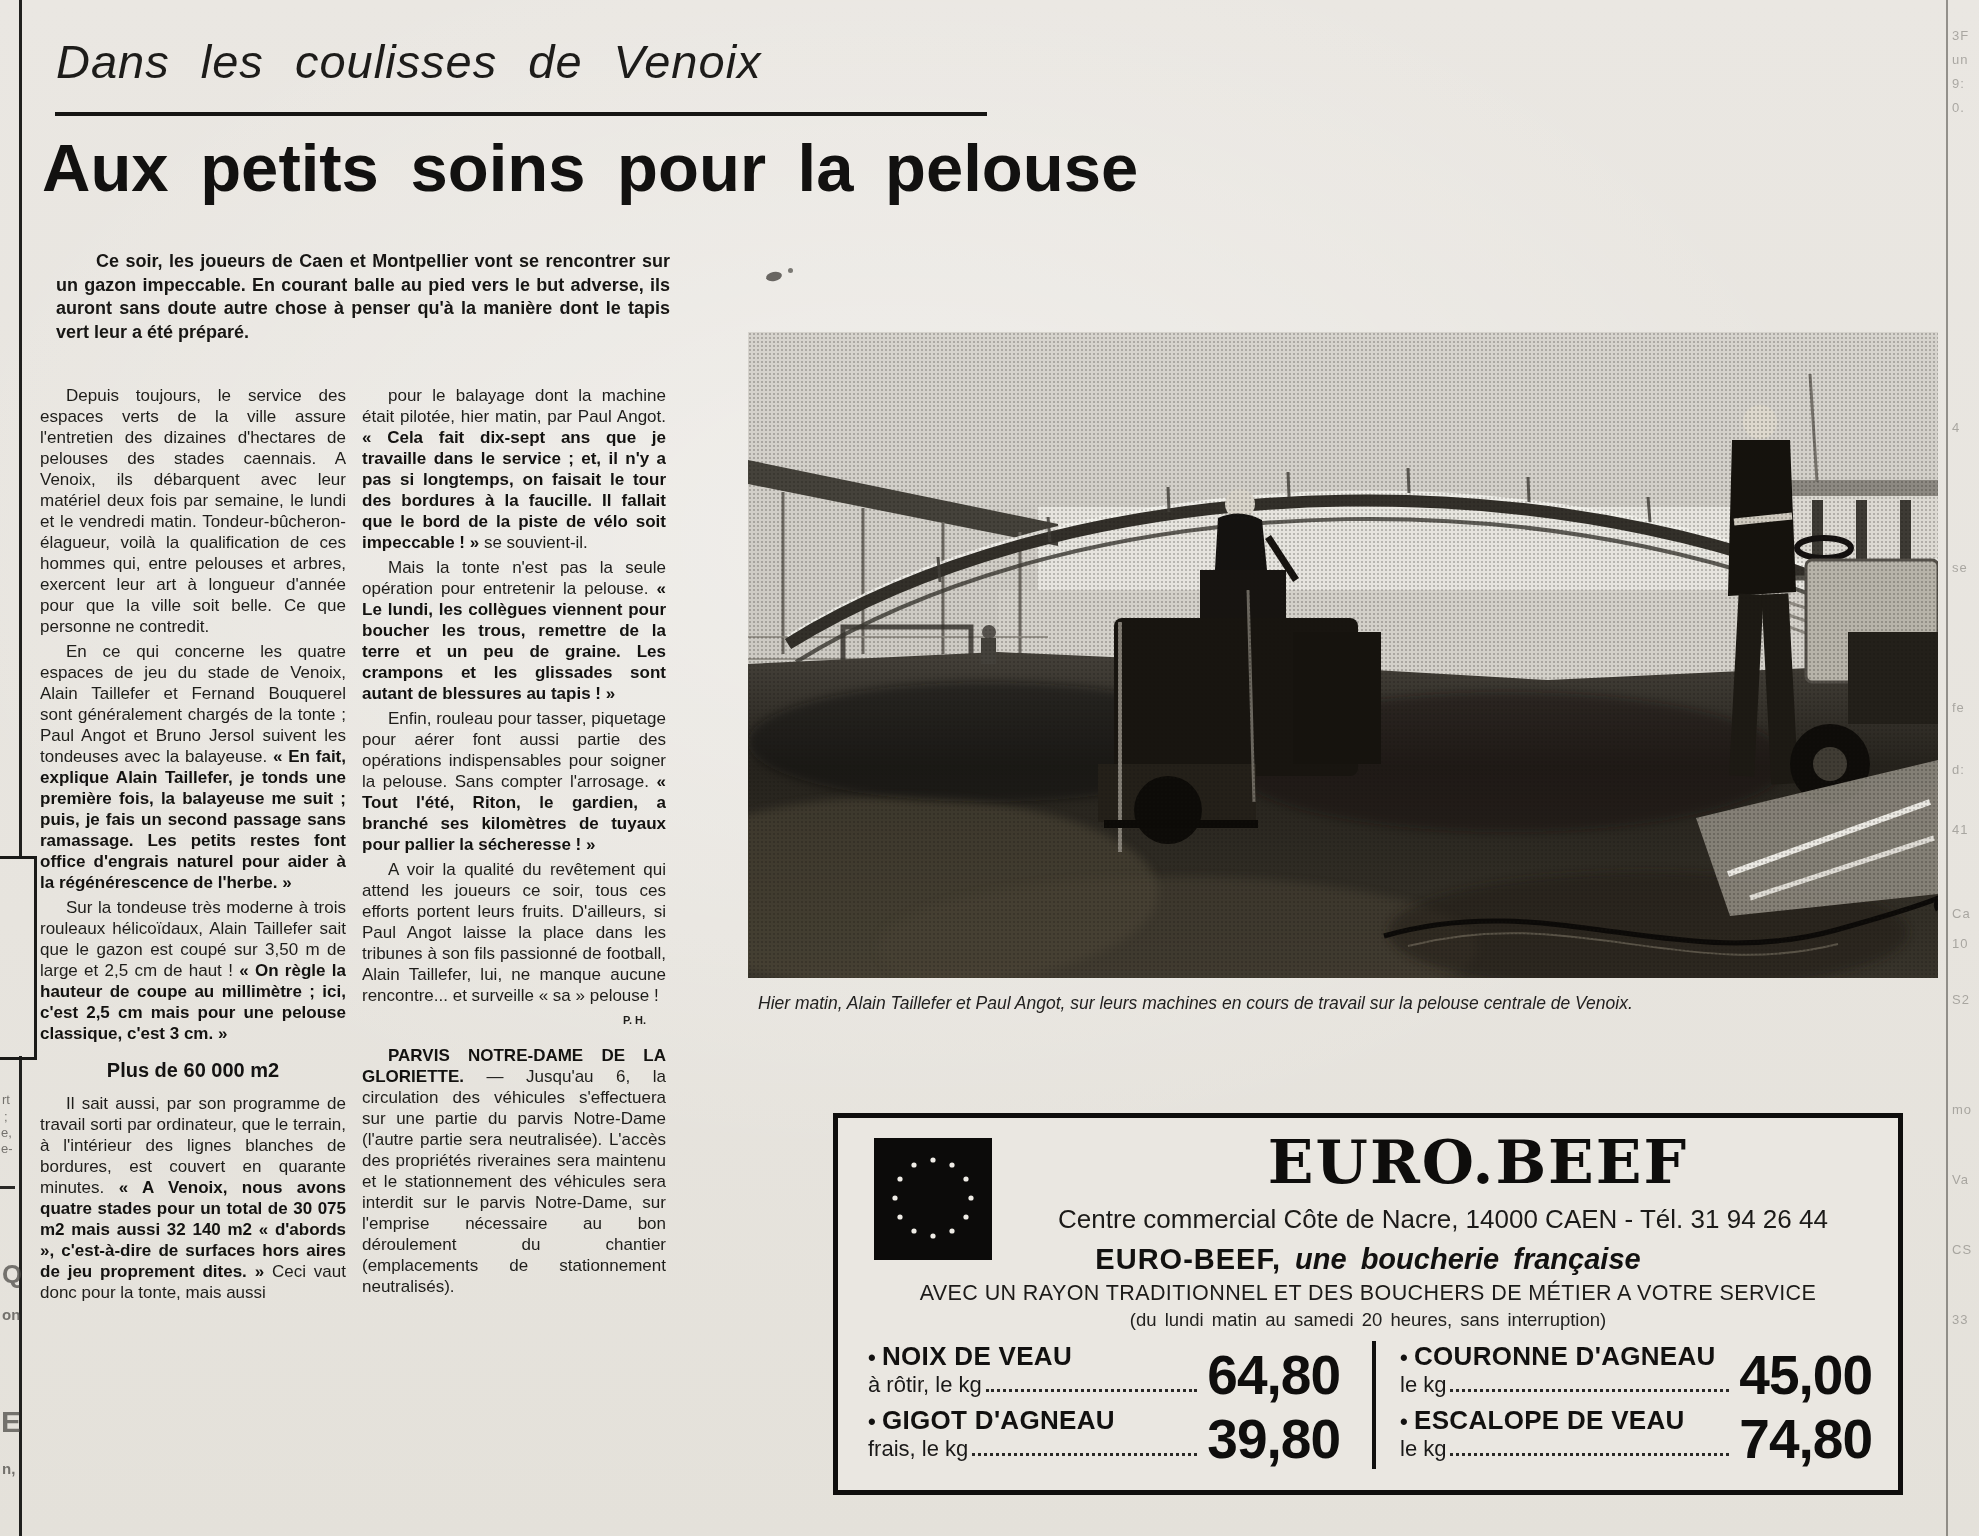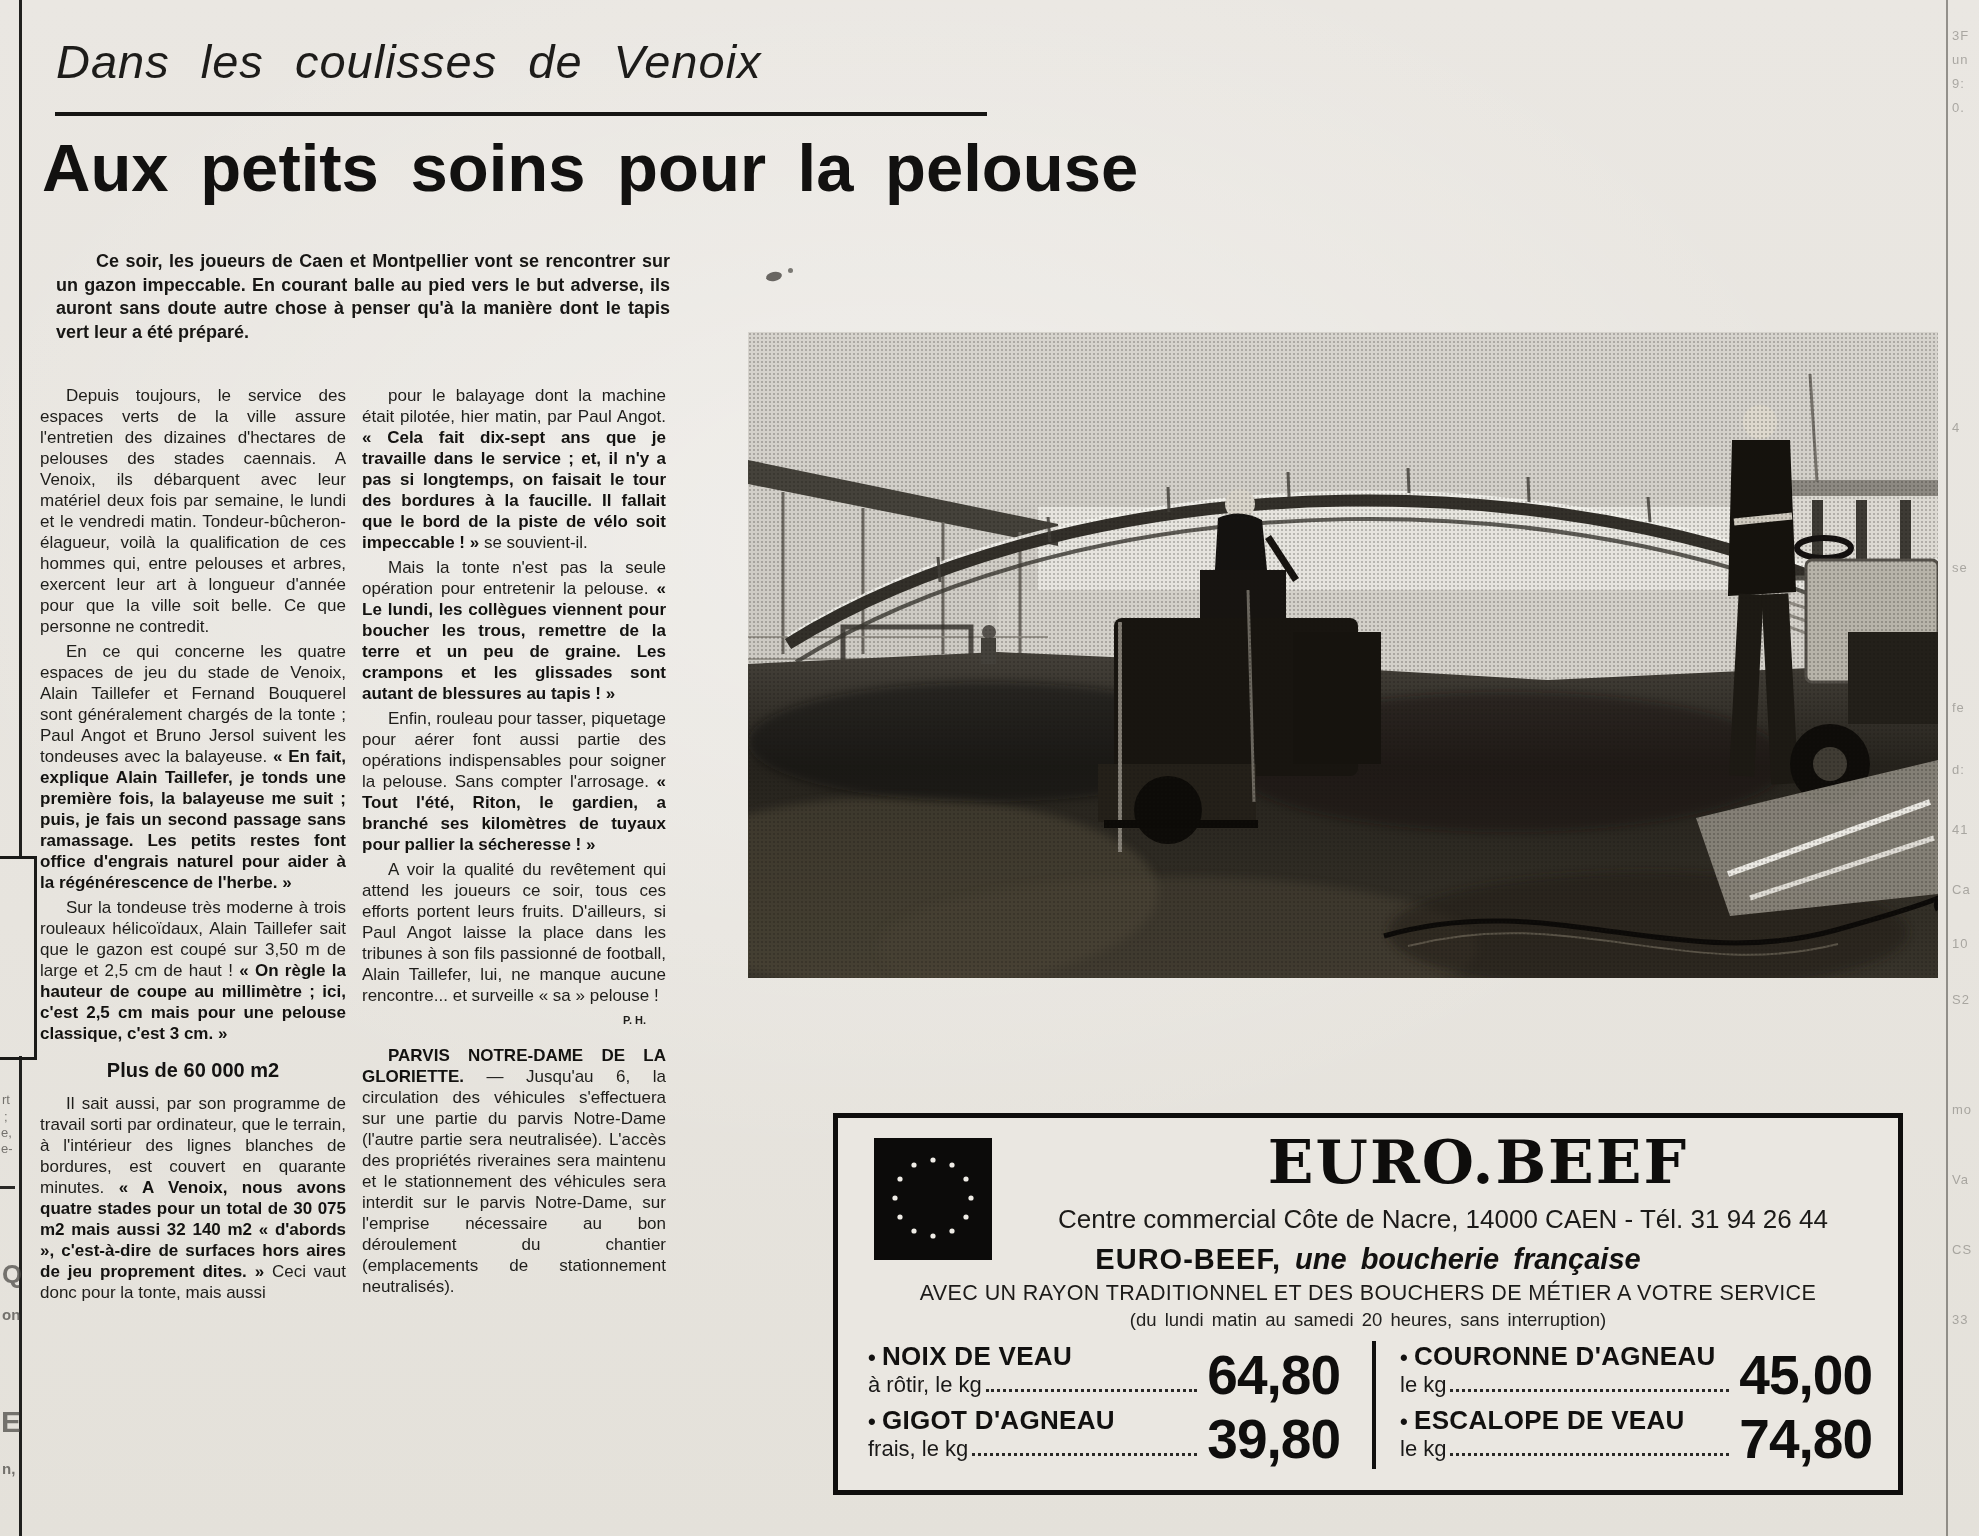--- a/index.html
+++ b/index.html
@@ -101,21 +101,21 @@
   <div class="vrule-right"></div>
   <span class="rfrag" style="top:28px;">3F</span>
   <span class="rfrag" style="top:52px;">un</span>
   <span class="rfrag" style="top:76px;">9:</span>
   <span class="rfrag" style="top:100px;">0.</span>
   <span class="rfrag" style="top:420px;">4</span>
   <span class="rfrag" style="top:560px;">se</span>
   <span class="rfrag" style="top:700px;">fe</span>
   <span class="rfrag" style="top:762px;">d:</span>
   <span class="rfrag" style="top:822px;">41</span>
-  <span class="rfrag" style="top:882px;">Ca</span>
+  <span class="rfrag" style="top:906px;">Ca</span>
   <span class="rfrag" style="top:936px;">10</span>
   <span class="rfrag" style="top:992px;">S2</span>
   <span class="rfrag" style="top:1102px;">mo</span>
   <span class="rfrag" style="top:1172px;">Va</span>
   <span class="rfrag" style="top:1242px;">CS</span>
   <span class="rfrag" style="top:1312px;">33</span>
 
   <div class="ink-speck"></div>
   <div class="ink-speck2"></div>
 
@@ -238,20 +238,21 @@
         <circle cx="1082" cy="432" r="17" fill="#403c34"></circle>
         <polygon points="948,486 1190,428 1190,562 982,584" fill="#8e8a80" opacity=".9"></polygon>
         <line x1="980" y1="542" x2="1182" y2="470" stroke="#e9e7e1" stroke-width="6"></line>
         <line x1="1002" y1="566" x2="1186" y2="506" stroke="#dddad3" stroke-width="5"></line>
       </g>
 
       <path d="M 636 604 C 800 556, 930 642, 1088 598 S 1178 560 1190 578" fill="none" stroke="#0c0a08" stroke-width="5"></path>
       <path d="M 660 614 C 820 572, 940 650, 1090 612" fill="none" stroke="#6e6758" stroke-width="2" opacity=".7"></path>
     </svg>
   </div>
+  <div class="caption">Hier matin, Alain Taillefer et Paul Angot, sur leurs machines en cours de travail sur la pelouse centrale de Venoix.</div>
 
   <div class="ad">
     <div class="ad-logo">
       <svg viewBox="0 0 118 122" width="118" height="122">
         <rect x="0" y="0" width="118" height="122" fill="#0c0b0a"></rect>
         <g fill="#efece6">
           <circle cx="59" cy="22" r="2.6"></circle>
             <circle cx="78" cy="27" r="2.6"></circle>
             <circle cx="92" cy="41" r="2.6"></circle>
           <circle cx="97" cy="60" r="2.6"></circle>

